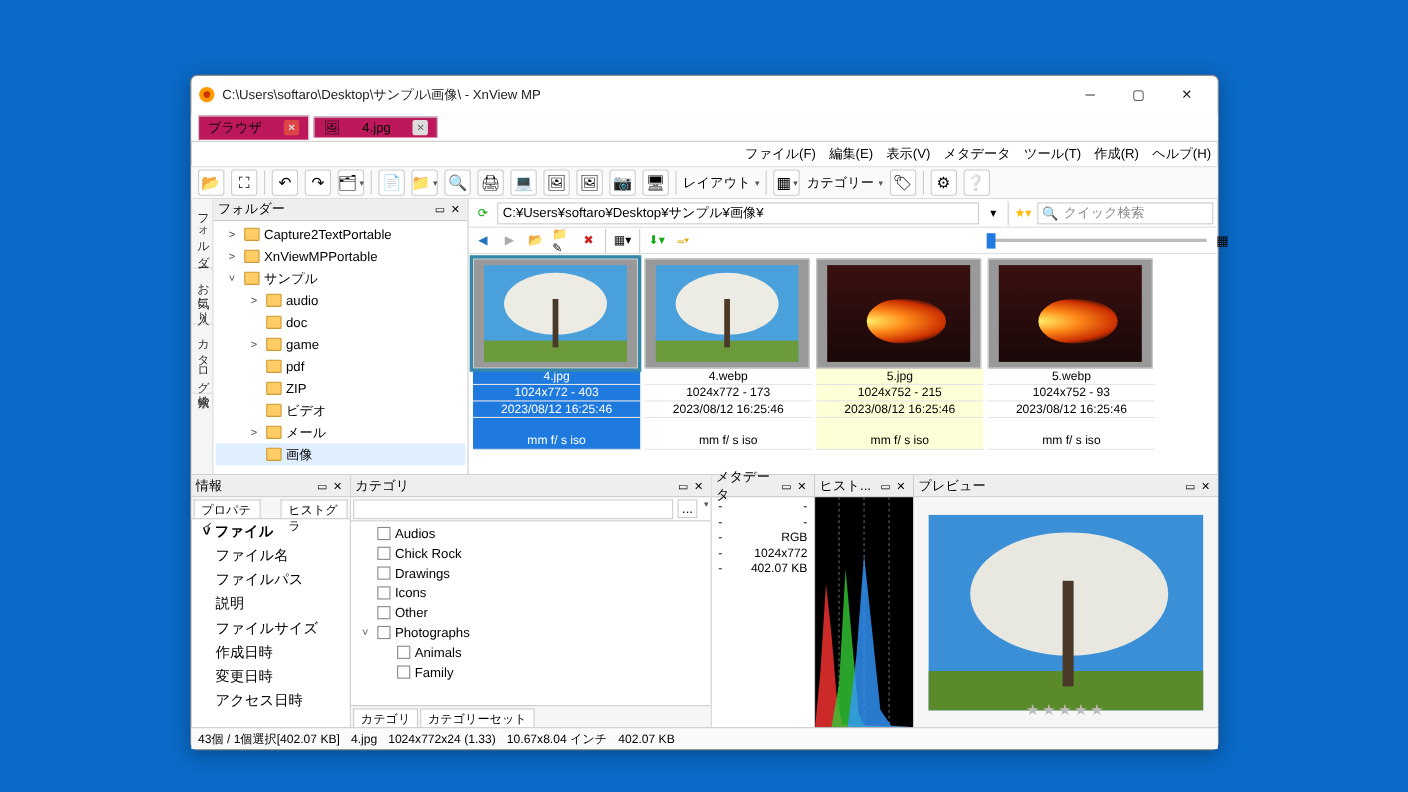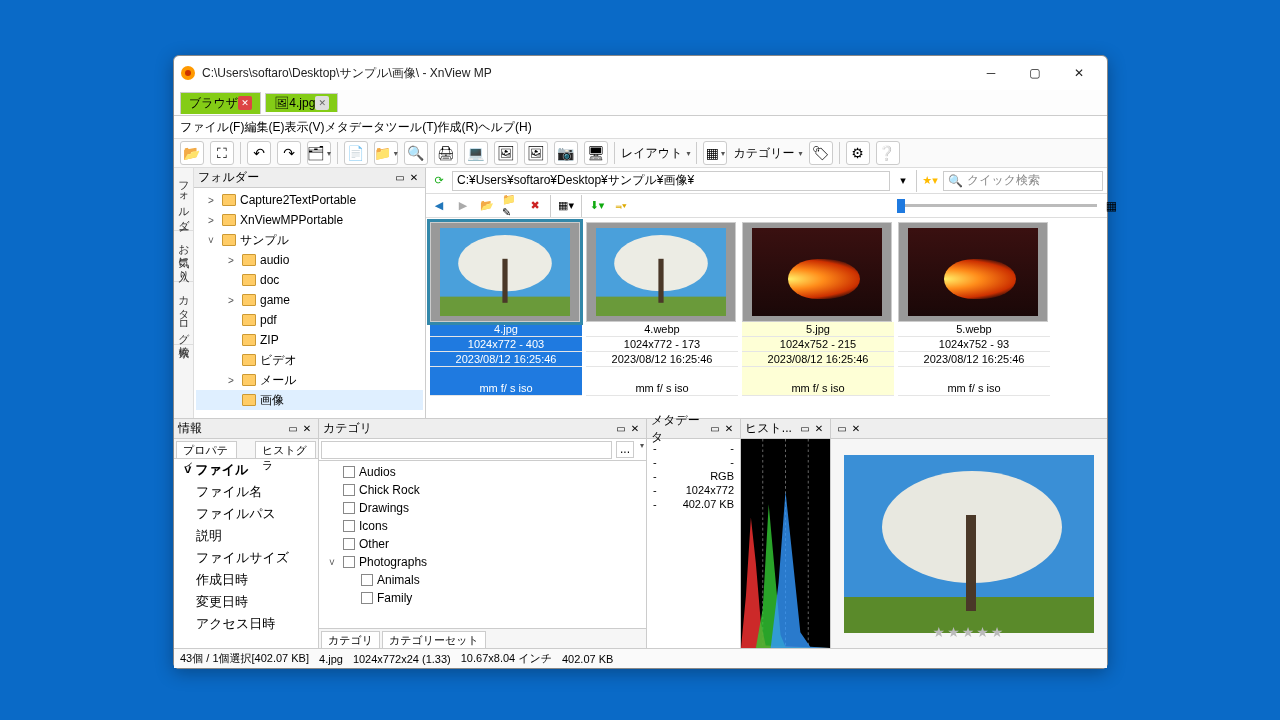--- a/index.html
+++ b/index.html
@@ -1,27 +1,27 @@
 <!DOCTYPE html>
 <html><head>
 <meta charset="utf-8">
 <style>
 * { box-sizing: border-box; margin: 0; padding: 0; }
 body { font-family: "Segoe UI", Meiryo, sans-serif; font-size: 12px; background: #0a6ac7; width: 1280px; height: 720px; overflow: hidden; position: relative; }
-.window { position: absolute; left: 173px; top: 55px; width: 935px; height: 614px; background: #fff; border: 1px solid #888; border-radius: 6px; box-shadow: 0 4px 18px rgba(0,0,0,.3); display: flex; flex-direction: column; }
+.window { position: absolute; left: 173px; top: 68px; width: 935px; height: 614px; background: #fff; border: 1px solid #888; border-radius: 6px; box-shadow: 0 4px 18px rgba(0,0,0,.3); display: flex; flex-direction: column; }
 .titlebar { height: 34px; display: flex; align-items: center; padding: 0 6px; }
 .titlebar .icon { width: 16px; height: 16px; margin-right: 6px; display:flex;align-items:center;justify-content:center;}
 .titlebar .title { flex: 1; font-size: 12px; color: #222; }
 .winbtns { display: flex; }
 .winbtn { width: 44px; height: 28px; display: flex; align-items: center; justify-content: center; color: #222; font-size: 12px;}
 .tabs { height: 26px; display: flex; align-items: center; padding-left: 6px; border-bottom: 1px solid #ccc; background:#fdfdfd; gap:4px;}
-.tab { display: flex; align-items: center; gap: 0; padding: 2px 8px; font-size: 12px; border:1px solid #ccc; border-bottom:none; background:#84cc16;}
+.tab { display: flex; align-items: center; gap: 20px; padding: 2px 8px; font-size: 12px; border:1px solid #ccc; border-bottom:none; background:#be185d;}
 .tab .xbtn { width: 14px; height: 14px; display:flex; align-items:center; justify-content:center; background:#d44; color:#fff; font-size:9px; border-radius:2px;}
 .tab .xbtn.gray{background:#ddd;color:#666;}
-.menubar { height: 22px; display: flex; align-items: center; padding: 0 6px; font-size: 12px; }
+.menubar { height: 22px; display: flex; align-items: center; gap: 12px; padding: 0 6px; font-size: 12px; justify-content: flex-end; }
 .menuitem { cursor: default; }
 .toolbar { height: 30px; display: flex; align-items: center; gap: 6px; padding: 0 6px; border-top:1px solid #ddd;border-bottom:1px solid #ddd; background:#fafafa;}
 .tbtn { width: 24px; height: 24px; display: flex; align-items: center; justify-content: center; border: 1px solid #ccc; border-radius:3px; background:#fff; font-size:14px;}
 .sep { width:1px; height:22px; background:#ccc;}
 .ddarrow{font-size:8px;color:#555;margin-left:2px;}
 .ddtext{display:flex;align-items:center;gap:2px;font-size:12px;}
 .workarea { flex: 1; display: flex; overflow: hidden; }
 .leftcol { width: 252px; display:flex; border-right:1px solid #ccc;}
 .vtabs{width:20px;background:#f5f5f5;border-right:1px solid #ddd;display:flex;flex-direction:column;}
 .vtab{writing-mode:vertical-rl;text-orientation:mixed;font-size:11px;padding:6px 2px;border-bottom:1px solid #ddd;color:#333;}
@@ -441,20 +441,21 @@
             <line x1="68" y1="0" x2="68" y2="160" stroke="#666" stroke-dasharray="2 2"></line>
           <path d="M0,160 L5,120 L10,60 L15,95 L20,140 L25,158 L90,160 Z" fill="#f33" opacity=".8"></path>
           <path d="M15,160 L22,130 L28,50 L34,100 L40,150 L45,159 L90,160 Z" fill="#3c3" opacity=".8"></path>
           <path d="M30,160 L38,110 L45,40 L52,90 L60,148 L70,159 L90,160 Z" fill="#39f" opacity=".8"></path>
         </svg>
       </div>
     </div>
 
     <div class="btpanel" style="flex:1;border-right:none">
       <div class="panelhdr">
+          <span class="t">プレビュー</span>
           <span class="hbtn">▭</span>
           <span class="hbtn">✕</span>
         </div>
       <div class="preview">
         <svg width="250" height="178">
             <rect width="250" height="178" fill="#3a8fd6"></rect>
             <rect y="142" width="250" height="36" fill="#5a8a2a"></rect>
             <ellipse cx="128" cy="72" rx="90" ry="56" fill="#e8e8e0"></ellipse>
             <rect x="122" y="60" width="10" height="96" fill="#4a3828"></rect>
           </svg>

